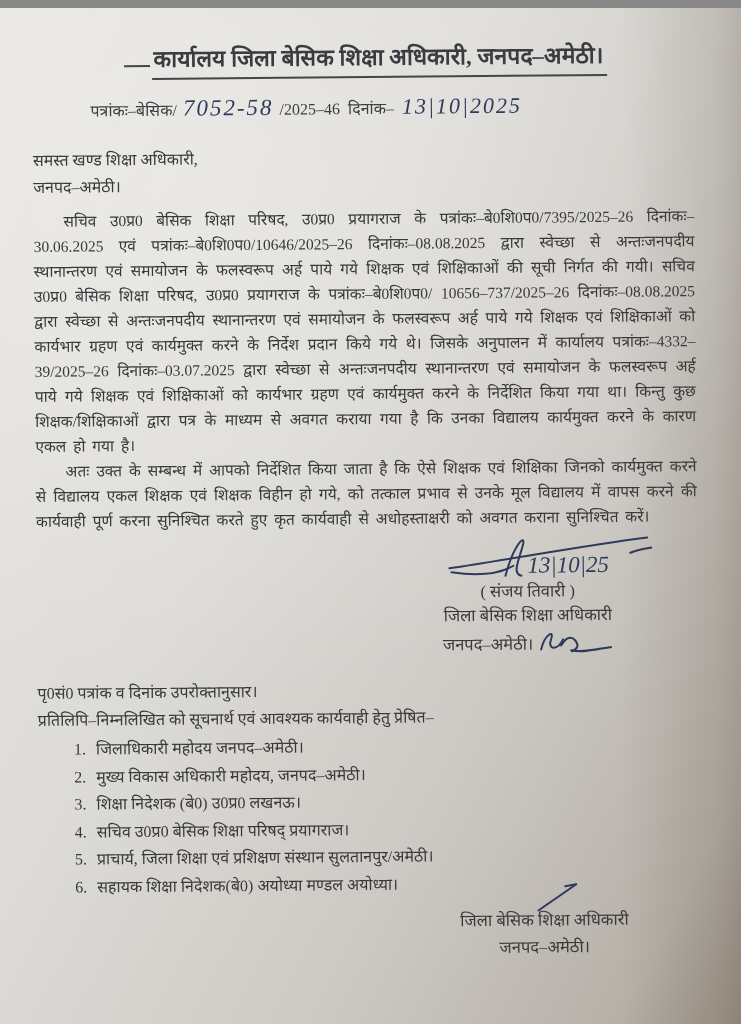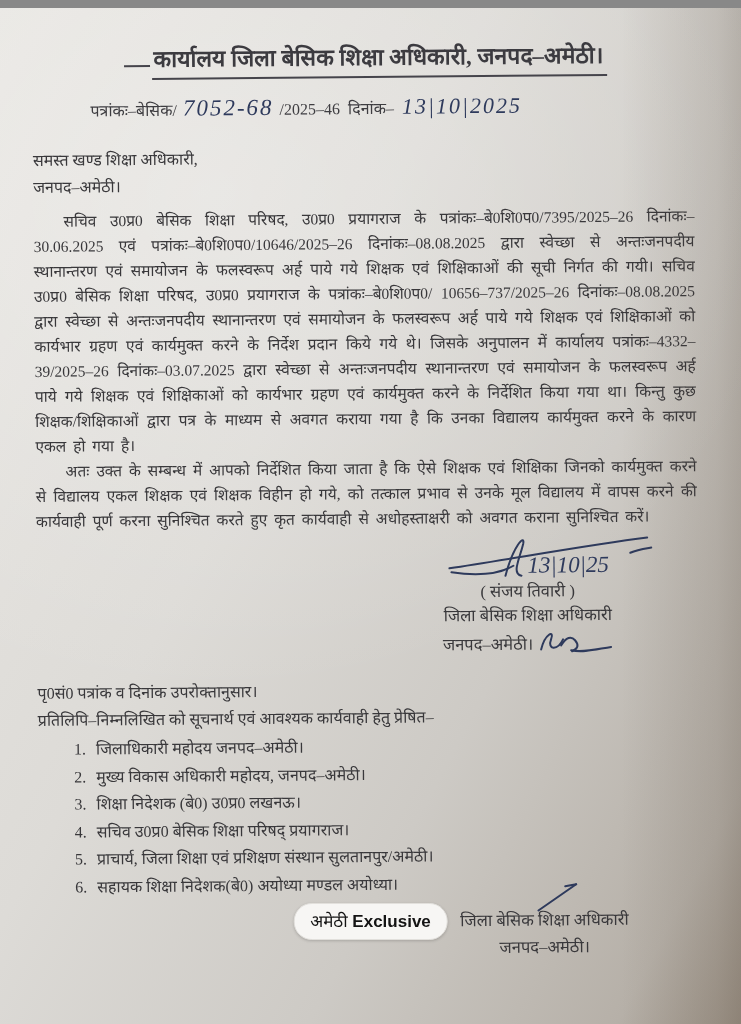--- a/index.html
+++ b/index.html
@@ -61,21 +61,21 @@
 <body>
 
 <div class="page">
   <div class="doc">
 
     <div class="header">
       <span class="lead-dash"></span><span class="underlined">कार्यालय जिला बेसिक शिक्षा अधिकारी, जनपद–अमेठी।</span>
     </div>
 
     <div class="refline">
-      <span>पत्रांकः–बेसिक/</span><span class="hand num">7052-68</span><span>/2025–46</span>&nbsp;&nbsp;<span>दिनांक–</span><span class="hand date">13|10|2025</span>
+      <span>पत्रांकः–बेसिक/</span><span class="hand num">7052-58</span><span>/2025–46</span>&nbsp;&nbsp;<span>दिनांक–</span><span class="hand date">13|10|2025</span>
     </div>
 
     <div class="addressee">
       <div>समस्त खण्ड शिक्षा अधिकारी,</div>
       <div>जनपद–अमेठी।</div>
     </div>
 
     <div class="body-text">
       <p>सचिव उ0प्र0 बेसिक शिक्षा परिषद, उ0प्र0 प्रयागराज के पत्रांकः–बे0शि0प0/7395/2025–26 दिनांकः–30.06.2025 एवं पत्रांकः–बे0शि0प0/10646/2025–26 दिनांकः–08.08.2025 द्वारा स्वेच्छा से अन्तःजनपदीय स्थानान्तरण एवं समायोजन के फलस्वरूप अर्ह पाये गये शिक्षक एवं शिक्षिकाओं की सूची निर्गत की गयी। सचिव उ0प्र0 बेसिक शिक्षा परिषद, उ0प्र0 प्रयागराज के पत्रांकः–बे0शि0प0/ 10656–737/2025–26 दिनांकः–08.08.2025 द्वारा स्वेच्छा से अन्तःजनपदीय स्थानान्तरण एवं समायोजन के फलस्वरूप अर्ह पाये गये शिक्षक एवं शिक्षिकाओं को कार्यभार ग्रहण एवं कार्यमुक्त करने के निर्देश प्रदान किये गये थे। जिसके अनुपालन में कार्यालय पत्रांकः–4332–39/2025–26 दिनांकः–03.07.2025 द्वारा स्वेच्छा से अन्तःजनपदीय स्थानान्तरण एवं समायोजन के फलस्वरूप अर्ह पाये गये शिक्षक एवं शिक्षिकाओं को कार्यभार ग्रहण एवं कार्यमुक्त करने के निर्देशित किया गया था। किन्तु कुछ शिक्षक/शिक्षिकाओं द्वारा पत्र के माध्यम से अवगत कराया गया है कि उनका विद्यालय कार्यमुक्त करने के कारण एकल हो गया है।</p>
       <p>अतः उक्त के सम्बन्ध में आपको निर्देशित किया जाता है कि ऐसे शिक्षक एवं शिक्षिका जिनको कार्यमुक्त करने से विद्यालय एकल शिक्षक एवं शिक्षक विहीन हो गये, को तत्काल प्रभाव से उनके मूल विद्यालय में वापस करने की कार्यवाही पूर्ण करना सुनिश्चित करते हुए कृत कार्यवाही से अधोहस्ताक्षरी को अवगत कराना सुनिश्चित करें।</p>
@@ -115,19 +115,15 @@
       <svg width="56" height="34" viewBox="0 0 56 34">
         <path class="ink" d="M6 32 L 44 6"></path>
         <path class="ink" d="M44 6 L 33 8"></path>
       </svg>
       <div>जिला बेसिक शिक्षा अधिकारी</div>
       <div>जनपद–अमेठी।</div>
     </div>
 
   </div>
 
-  <div class="watermark">
-    <span>अमेठी</span>
-    <span class="bold">Exclusive</span>
-  </div>
 
   <div class="shadow-right"></div>
 </div>
 
 </body></html>

